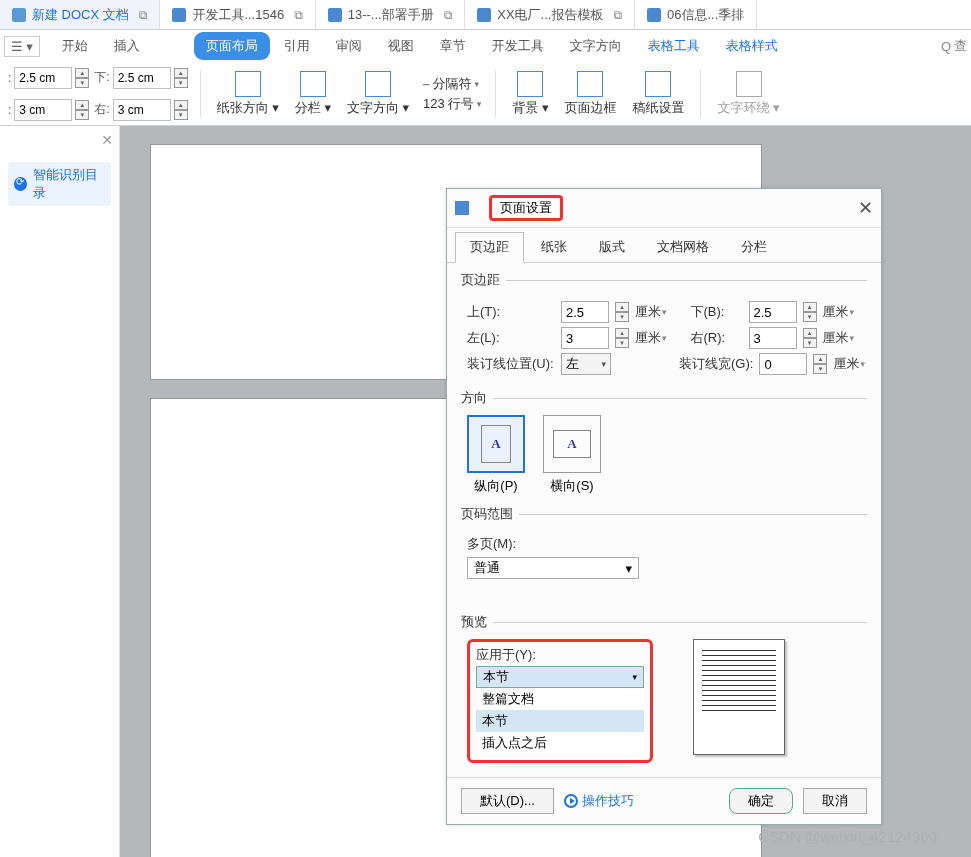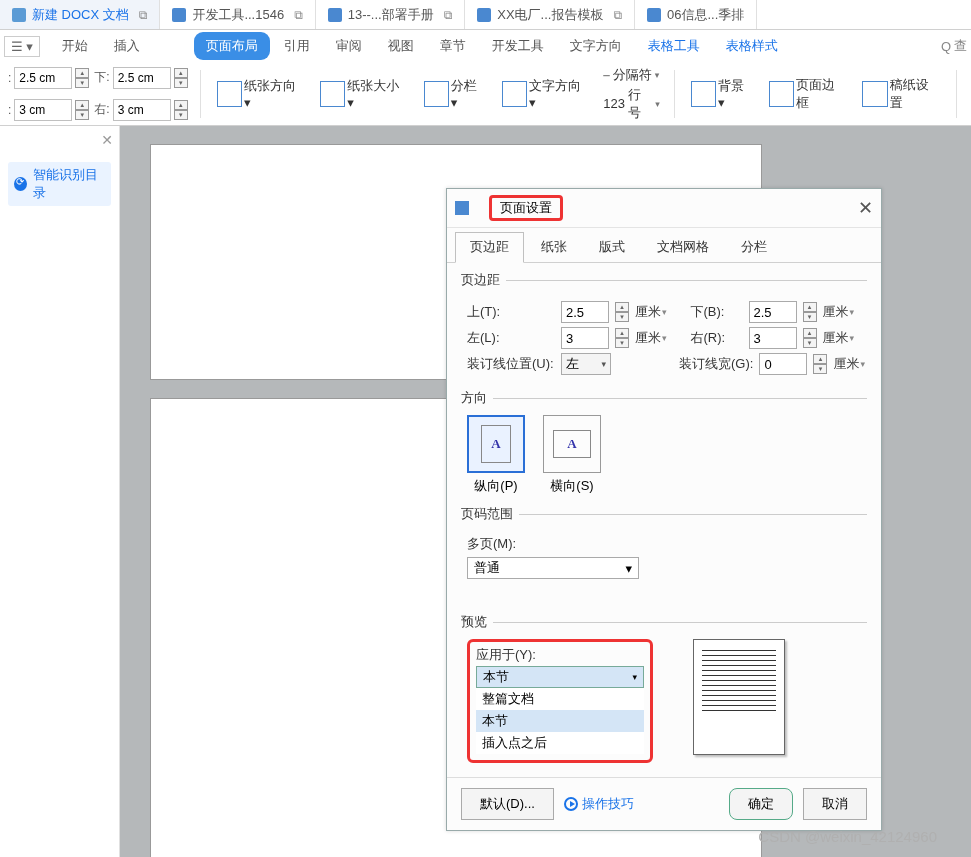--- a/index.html
+++ b/index.html
@@ -23,21 +23,21 @@
 .search-q { color: #888; display: flex; align-items: center; gap: 3px; }
 
 
 .ribbon { display: flex; height: 64px; background: #fff; border-bottom: 1px solid #d0d0d0; align-items: center; padding: 0 8px; gap: 4px; position: relative; }
 .margin-grid { display: grid; grid-template-columns: auto 58px 16px auto 58px 16px; grid-template-rows: 28px 28px; gap: 4px 3px; align-items: center; }
 .mg-lbl { color: #555; font-size: 12px; text-align: right; }
 .mg-inp { width: 58px; height: 22px; border: 1px solid #c0c0c0; background: #fff; padding: 0 4px; font-size: 12px; }
 .spinner { display: flex; flex-direction: column; width: 14px; }
 .spinner span { height: 10px; border: 1px solid #999; font-size: 7px; text-align: center; line-height: 7px; color: #666; background:#f4f4f4; }
 .rb-sep { width: 1px; height: 48px; background: #e0e0e0; margin: 0 6px; }
-.rb-btn { display: flex; flex-direction: row; align-items: center; gap: 2px; padding: 2px 6px; color: #333; cursor: pointer; font-size: 12px; }
+.rb-btn { display: flex; flex-direction: column; align-items: center; gap: 2px; padding: 2px 6px; color: #333; cursor: pointer; font-size: 12px; }
 .rb-btn.disabled { color: #a0a0a0; }
 .rb-ico { width: 26px; height: 26px; border: 1px solid #4a88d0; display: inline-block; }
 .rb-ico.gray { border-color: #aaa; }
 .rb-mini { display: flex; flex-direction: column; gap: 2px; font-size: 12px; color: #333; padding: 2px 4px;}
 .rb-mini-row { display: flex; align-items: center; gap: 3px; }
 .rb-mini-row .dd { font-size: 9px; color: #777; }
 
 
 .content { display: flex; height: calc(857px - 30px - 32px - 64px); }
 .left-pane { width: 120px; background: #fff; border-right: 1px solid #e0e0e0; position: relative; }
@@ -85,21 +85,21 @@
 .wide-select { width:172px; height:22px; border:1px solid #aaa; background:#fff; display:flex; align-items:center; justify-content:space-between; padding:0 6px; }
 .apply-box { border:3px solid #e33; border-radius:6px; padding:2px 6px 6px; }
 .apply-box .ap-lbl { color:#333; padding:2px 0; }
 .combo { width:168px; height:22px; border:1px solid #7a9; background:#d4e5f6; padding:0 6px; display:flex; align-items:center; justify-content:space-between; }
 .combo .dd { font-size:9px; }
 .opt { height:22px; padding:0 6px; display:flex; align-items:center; width:168px; background:#fff; }
 .opt.hl { background:#d4e5f6; }
 .preview-box { width:92px; height:116px; border:1px solid #666; background:#fff; padding:10px 8px; box-shadow:2px 2px 2px rgba(0,0,0,.25); display:flex; flex-direction:column; gap:4px;}
 .preview-box span { border-top:1px solid #333; display:block; }
 .dlg-footer { display:flex; align-items:center; padding:10px 14px; gap:10px; border-top:1px solid #ddd; }
-.btn { height:32px; padding:0 18px; border:1px solid #aaa; background:#f4f4f4; cursor:pointer; display:flex; align-items:center; }
+.btn { height:26px; padding:0 18px; border:1px solid #aaa; background:#f4f4f4; cursor:pointer; display:flex; align-items:center; }
 .btn.primary { border-color:#5a8;border-radius:8px; }
 .link { color:#1a73e8; display:flex; align-items:center; gap:4px; cursor:pointer; }
 .link .circ { width:14px; height:14px; border:2px solid #1a73e8; border-radius:50%; position:relative; }
 .link .circ:before { content:""; position:absolute; left:4px; top:2px; width:0; height:0; border-left:5px solid #1a73e8; border-top:3px solid transparent; border-bottom:3px solid transparent;}
 .ff-spacer { flex:1; }
 </style>
 </head>
 <body>
 
 <div class="tabs-bar">
@@ -173,24 +173,20 @@
         <span>▾</span>
       </div>
   </div>
   <div class="rb-sep"></div>
   <div class="rb-btn">
       <span class="rb-ico"></span>
       <span><span>纸张方向</span> ▾</span>
     </div>
   <div class="rb-btn">
       <span class="rb-ico"></span>
-      <span><span>纸张大小</span> ▾</span>
-    </div>
-  <div class="rb-btn">
-      <span class="rb-ico"></span>
       <span><span>分栏</span> ▾</span>
     </div>
   <div class="rb-btn">
       <span class="rb-ico"></span>
       <span><span>文字方向</span> ▾</span>
     </div>
   <div class="rb-mini">
     <div class="rb-mini-row">⎯ <span>分隔符</span> <span class="dd">▾</span></div>
     <div class="rb-mini-row">123 <span>行号</span> <span class="dd">▾</span></div>
   </div>
@@ -201,20 +197,24 @@
     </div>
   <div class="rb-btn">
       <span class="rb-ico"></span>
       <span>页面边框</span>
     </div>
   <div class="rb-btn">
       <span class="rb-ico"></span>
       <span>稿纸设置</span>
     </div>
   <div class="rb-sep"></div>
+  <div class="rb-btn disabled">
+      <span class="rb-ico gray"></span>
+      <span><span>文字环绕</span> ▾</span>
+    </div>
 </div>
 
 <div class="content">
   <div class="left-pane">
     <span class="left-close">✕</span>
     <div class="left-btn">
       <span class="dot"></span>
       <span>智能识别目录</span>
     </div>
   </div>

